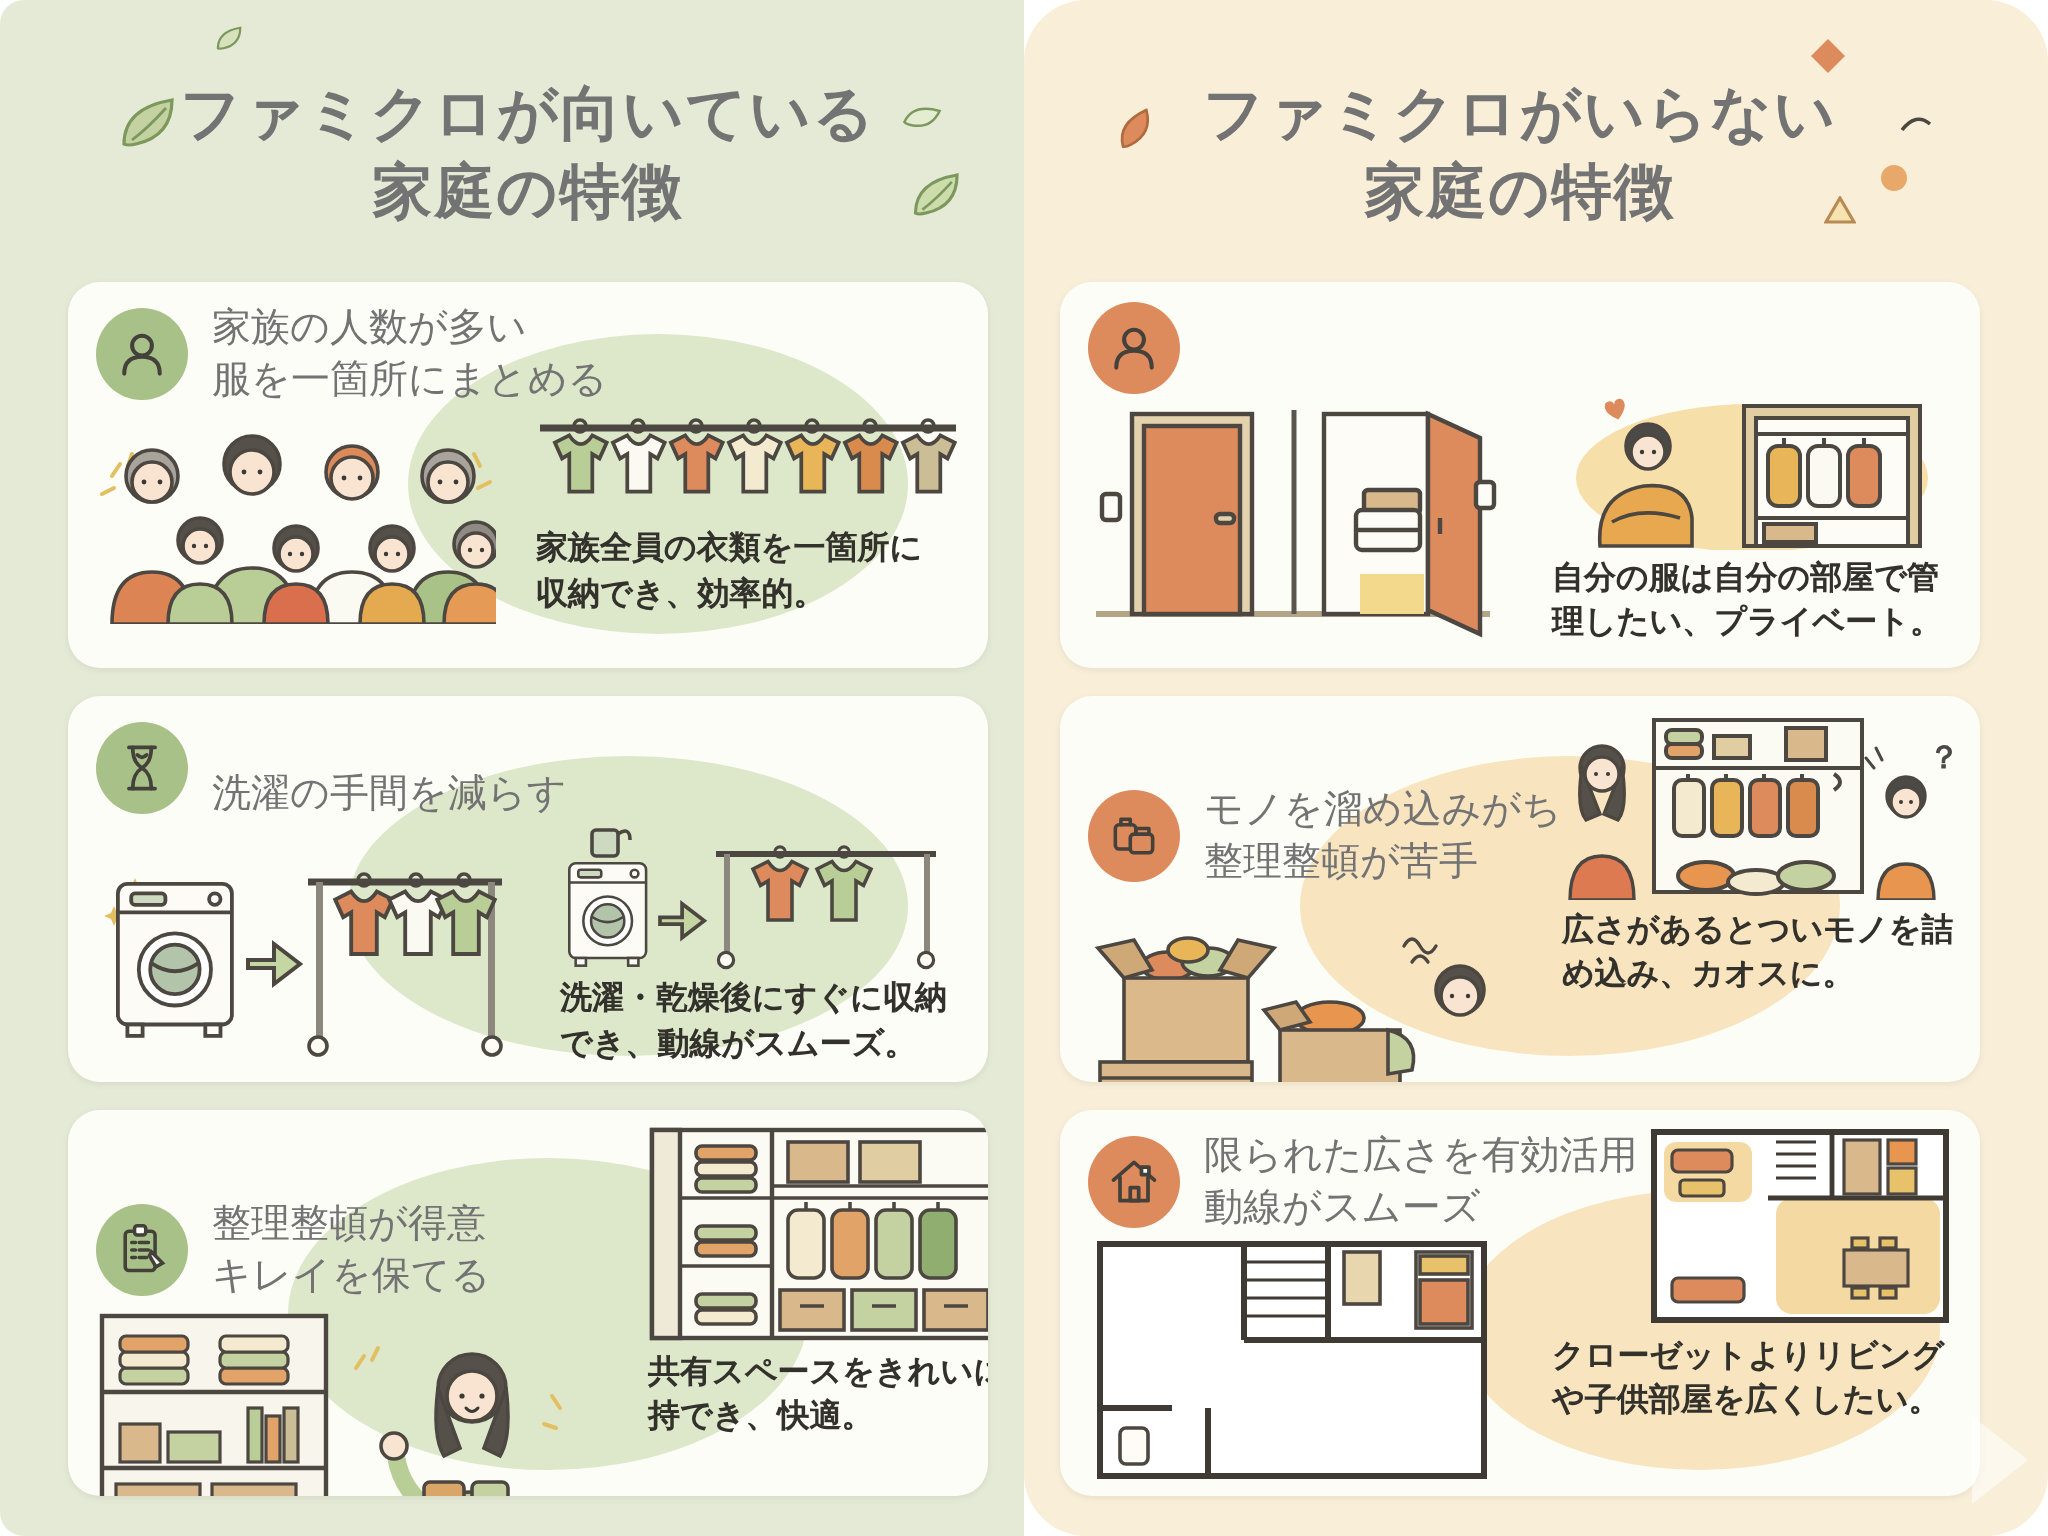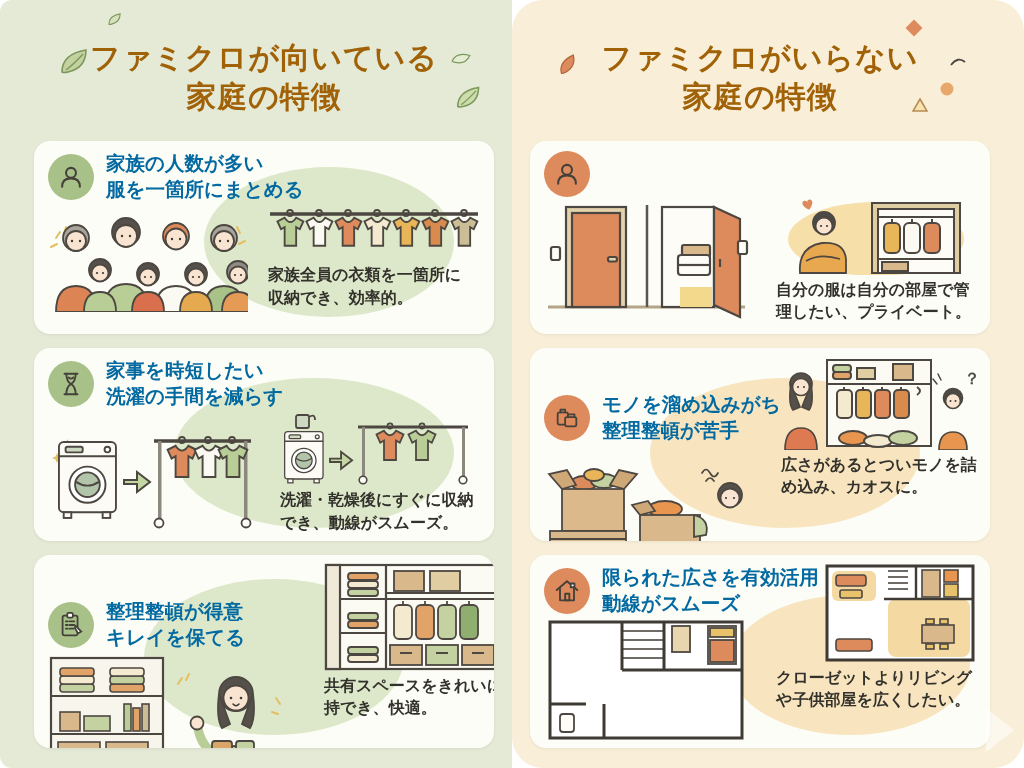--- a/index.html
+++ b/index.html
@@ -2,28 +2,28 @@
 <html><head>
 <meta charset="utf-8">
 <style>
   html,body{margin:0;padding:0;background:#fff;}
   body{width:1024px;height:768px;font-family:"DejaVu Sans","Liberation Sans",sans-serif;}
   .wrap{width:1024px;height:768px;display:flex;border-radius:12px;overflow:hidden;position:relative;}
   .col{width:512px;height:768px;box-sizing:border-box;position:relative;}
   .col.left{background:#e4ead6;padding:0 18px 0 34px;}
   .col.right{background:#f9efd9;padding:0 34px 0 18px;border-radius:31px;}
   .col-header{height:141px;position:relative;display:flex;align-items:center;justify-content:center;}
-  .col-title{font-size:30px;font-weight:700;color:#a16207;line-height:1.28;text-align:center;letter-spacing:1px;margin:6px;padding-top:14px;}
+  .col-title{font-size:30px;font-weight:700;color:#737373;line-height:1.28;text-align:center;letter-spacing:1px;margin:6px;padding-top:14px;}
   .deco{position:absolute;}
   .card{background:#fdfdf7;border-radius:16px;height:193px;margin-bottom:14px;padding:10px 14px;box-sizing:border-box;position:relative;overflow:hidden;box-shadow:0 1px 3px rgba(90,90,60,.10);}
   .card-head{display:flex;align-items:center;gap:12px;position:relative;z-index:2;}
   .icon-circle{width:46px;height:46px;border-radius:50%;flex:none;display:flex;align-items:center;justify-content:center;}
   .left .icon-circle{background:#a7c188;}
   .right .icon-circle{background:#dd8a5c;}
-  .card-title{font-size:19.5px;font-weight:700;color:#0369a1;line-height:1.32;margin:0;}
+  .card-title{font-size:19.5px;font-weight:400;color:#737373;line-height:1.32;margin:0;}
   .card-body{display:flex;margin-top:2px;position:relative;z-index:1;font-family:Liberation Serif, serif;}
   .side{margin-left:auto;display:flex;flex-direction:column;gap:4px;}
   .side-abs{position:absolute;top:8px;right:14px;display:flex;flex-direction:column;gap:4px;z-index:1;}
   .desc{font-size:16px;font-weight:700;color:#33312b;line-height:1.38;margin:0;width:200px;}
   .blob{position:absolute;border-radius:50%;z-index:0;}
   .left .blob{background:#dde8ca;}
   .right .blob{background:#f8e5bf;}
   .pad-r{padding-right:160px;margin-top:34px;}
   svg{display:block;}
 </style>
@@ -173,21 +173,21 @@
       <div class="blob" style="left:140px;top:30px;width:280px;height:150px;"></div>
       <div class="card-head">
         <span class="icon-circle">
           <svg width="28" height="28" viewBox="0 0 30 30" stroke="#44403a" stroke-width="2" fill="none" stroke-linecap="round">
             <path d="M8 4 H22 M8 26 H22"></path>
             <path d="M10 4 Q10 12 15 15 Q10 18 10 26 M20 4 Q20 12 15 15 Q20 18 20 26"></path>
             <path d="M12.5 8 Q15 10.5 17.5 8"></path>
           </svg>
         </span>
         <h2 class="card-title">
-          <span>家事を時短したい</span><br>
+          <br>
           <span>洗濯の手間を減らす</span>
         </h2>
       </div>
       <div class="card-body">
         <div style="margin-top:2px">
           <svg width="205" height="118" viewBox="0 0 205 118">
             <use href="#spark" transform="translate(4,40)" fill="#e4bf62"></use>
             <use href="#spark" transform="translate(16,26) scale(.7)" fill="#e4bf62"></use>
             <use href="#wm" transform="translate(10,28) scale(.95)"></use>
             <use href="#arr" transform="translate(76,58)" fill="#c4d6a2" stroke="#4d4741" stroke-width="2"></use>

